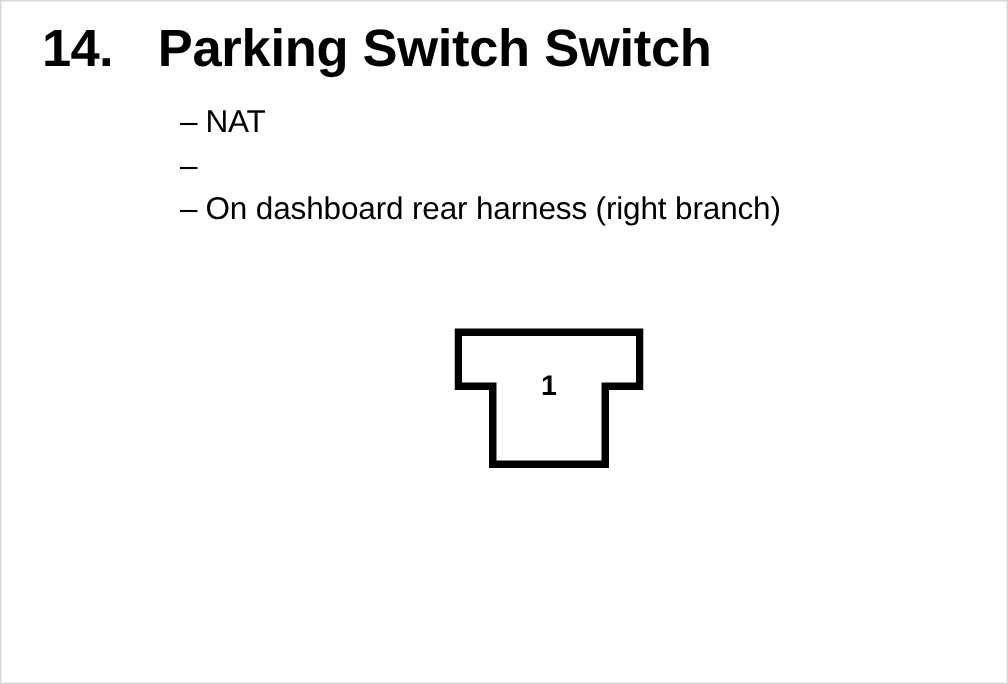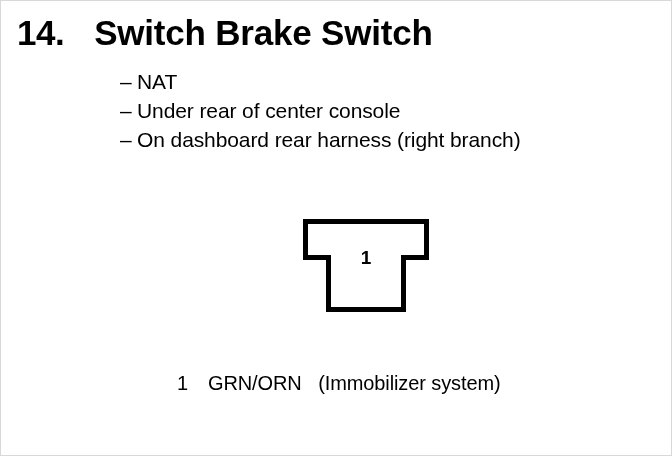--- a/index.html
+++ b/index.html
@@ -18,21 +18,21 @@
     border: 1px solid #d8d8d8;
     overflow: hidden;
     font-family: "Liberation Sans", "DejaVu Sans", sans-serif;
     color: #000000;
     -webkit-font-smoothing: none;
   }
 
   
   #heading {
     position: absolute;
-    left: 16px;
+    left: 27px;
     top: 14px;
     display: flex;
     align-items: baseline;
     white-space: nowrap;
   }
 
   #heading-number {
     font-size: 35px;
     font-weight: bold;
     letter-spacing: -0.5px;
@@ -114,31 +114,30 @@
     width: 9px;
   }
 </style>
 </head>
 <body>
 
 <div id="page">
 
   <div id="heading">
     <span id="heading-number">14.</span>
-    <span id="heading-title">Switch Brake Switch</span>
+    <span id="heading-title">Parking Switch Switch</span>
   </div>
 
   <ul id="bullet-list">
     <li class="bullet-row">
       <span class="bullet-dash">–</span>
       <span class="bullet-text">NAT</span>
     </li>
     <li class="bullet-row">
       <span class="bullet-dash">–</span>
-      <span class="bullet-text">Under rear of center console</span>
     </li>
     <li class="bullet-row">
       <span class="bullet-dash">–</span>
       <span class="bullet-text">On dashboard rear harness (right branch)</span>
     </li>
   </ul>
 
   <div id="connector-diagram">
     <svg width="126" height="96" viewBox="0 0 126 96">
       <path d="M 2.5 5.5
@@ -147,21 +146,14 @@
                L 100.5 41.5
                L 100.5 93.5
                L 25.5 93.5
                L 25.5 41.5
                L 2.5 41.5
                Z" fill="none" stroke="#000000" stroke-width="5" stroke-linejoin="miter" stroke-linecap="square"></path>
     </svg>
     <div id="pin-number-1">1</div>
   </div>
 
-  <div id="caption">
-    <span class="cap-num">1</span>
-    <span class="cap-sep"></span>
-    <span class="cap-color">GRN/ORN</span>
-    <span>&nbsp;</span>
-    <span class="cap-desc">(Immobilizer system)</span>
-  </div>
 
 </div>
 
 </body></html>

